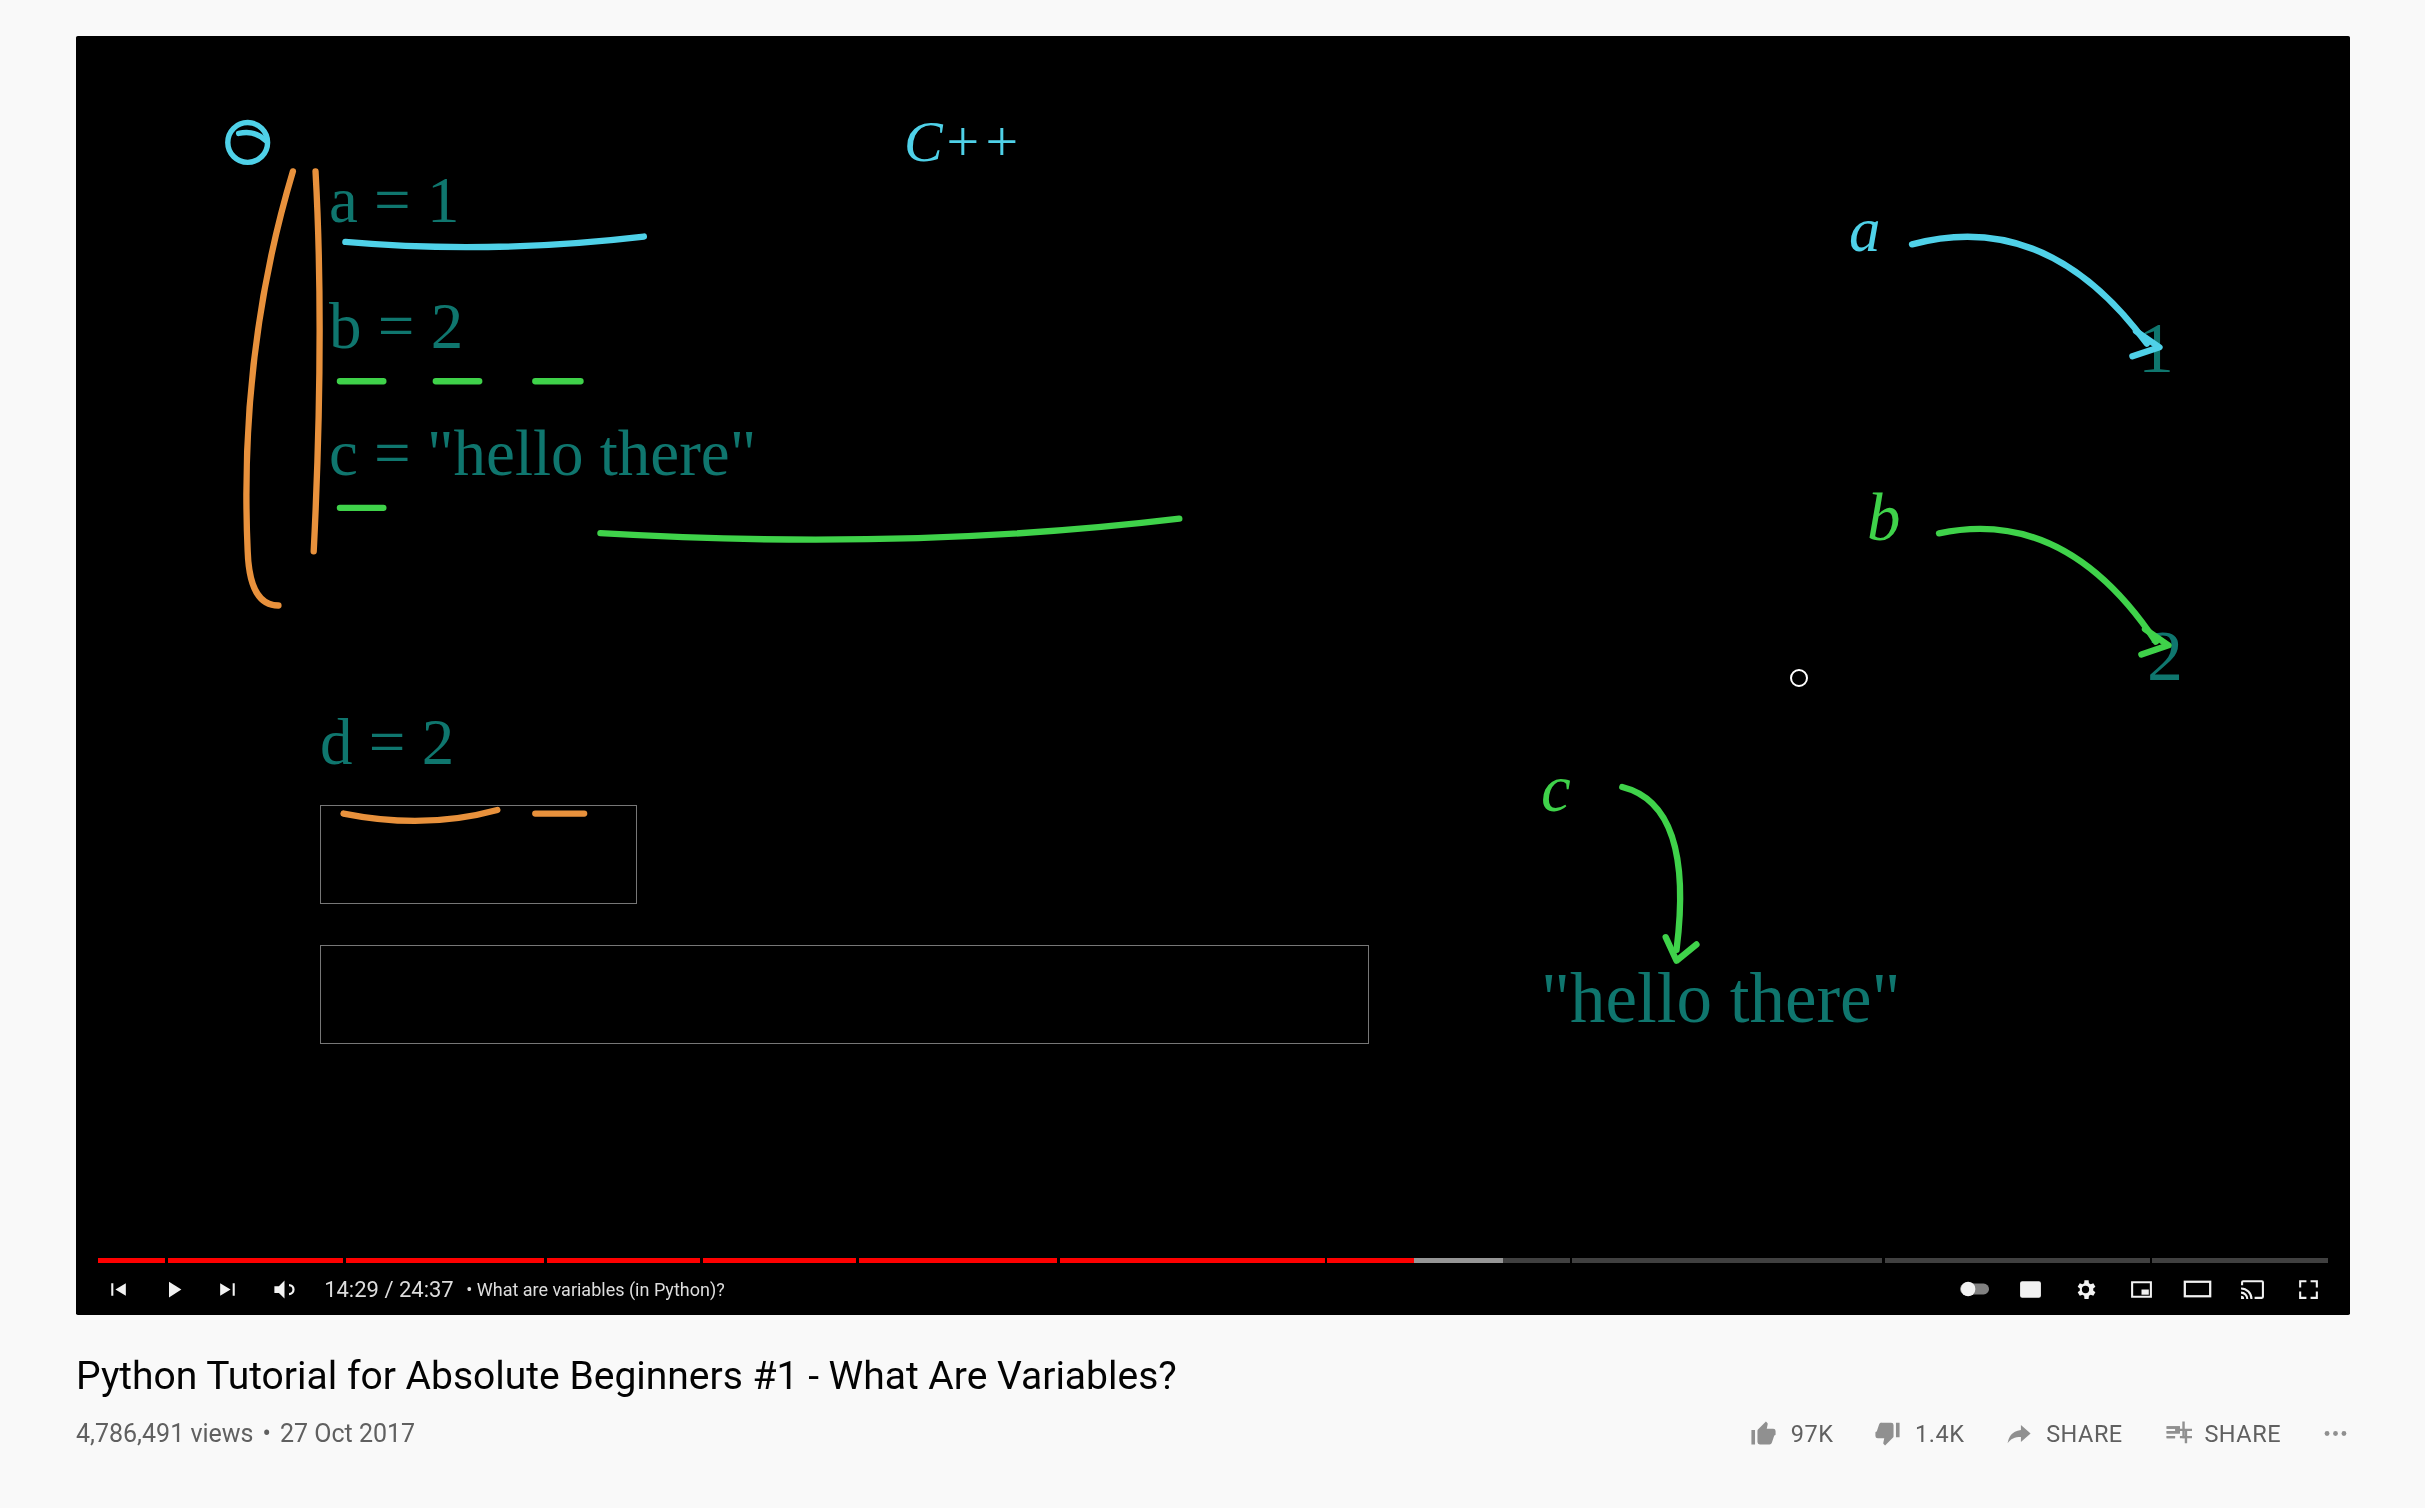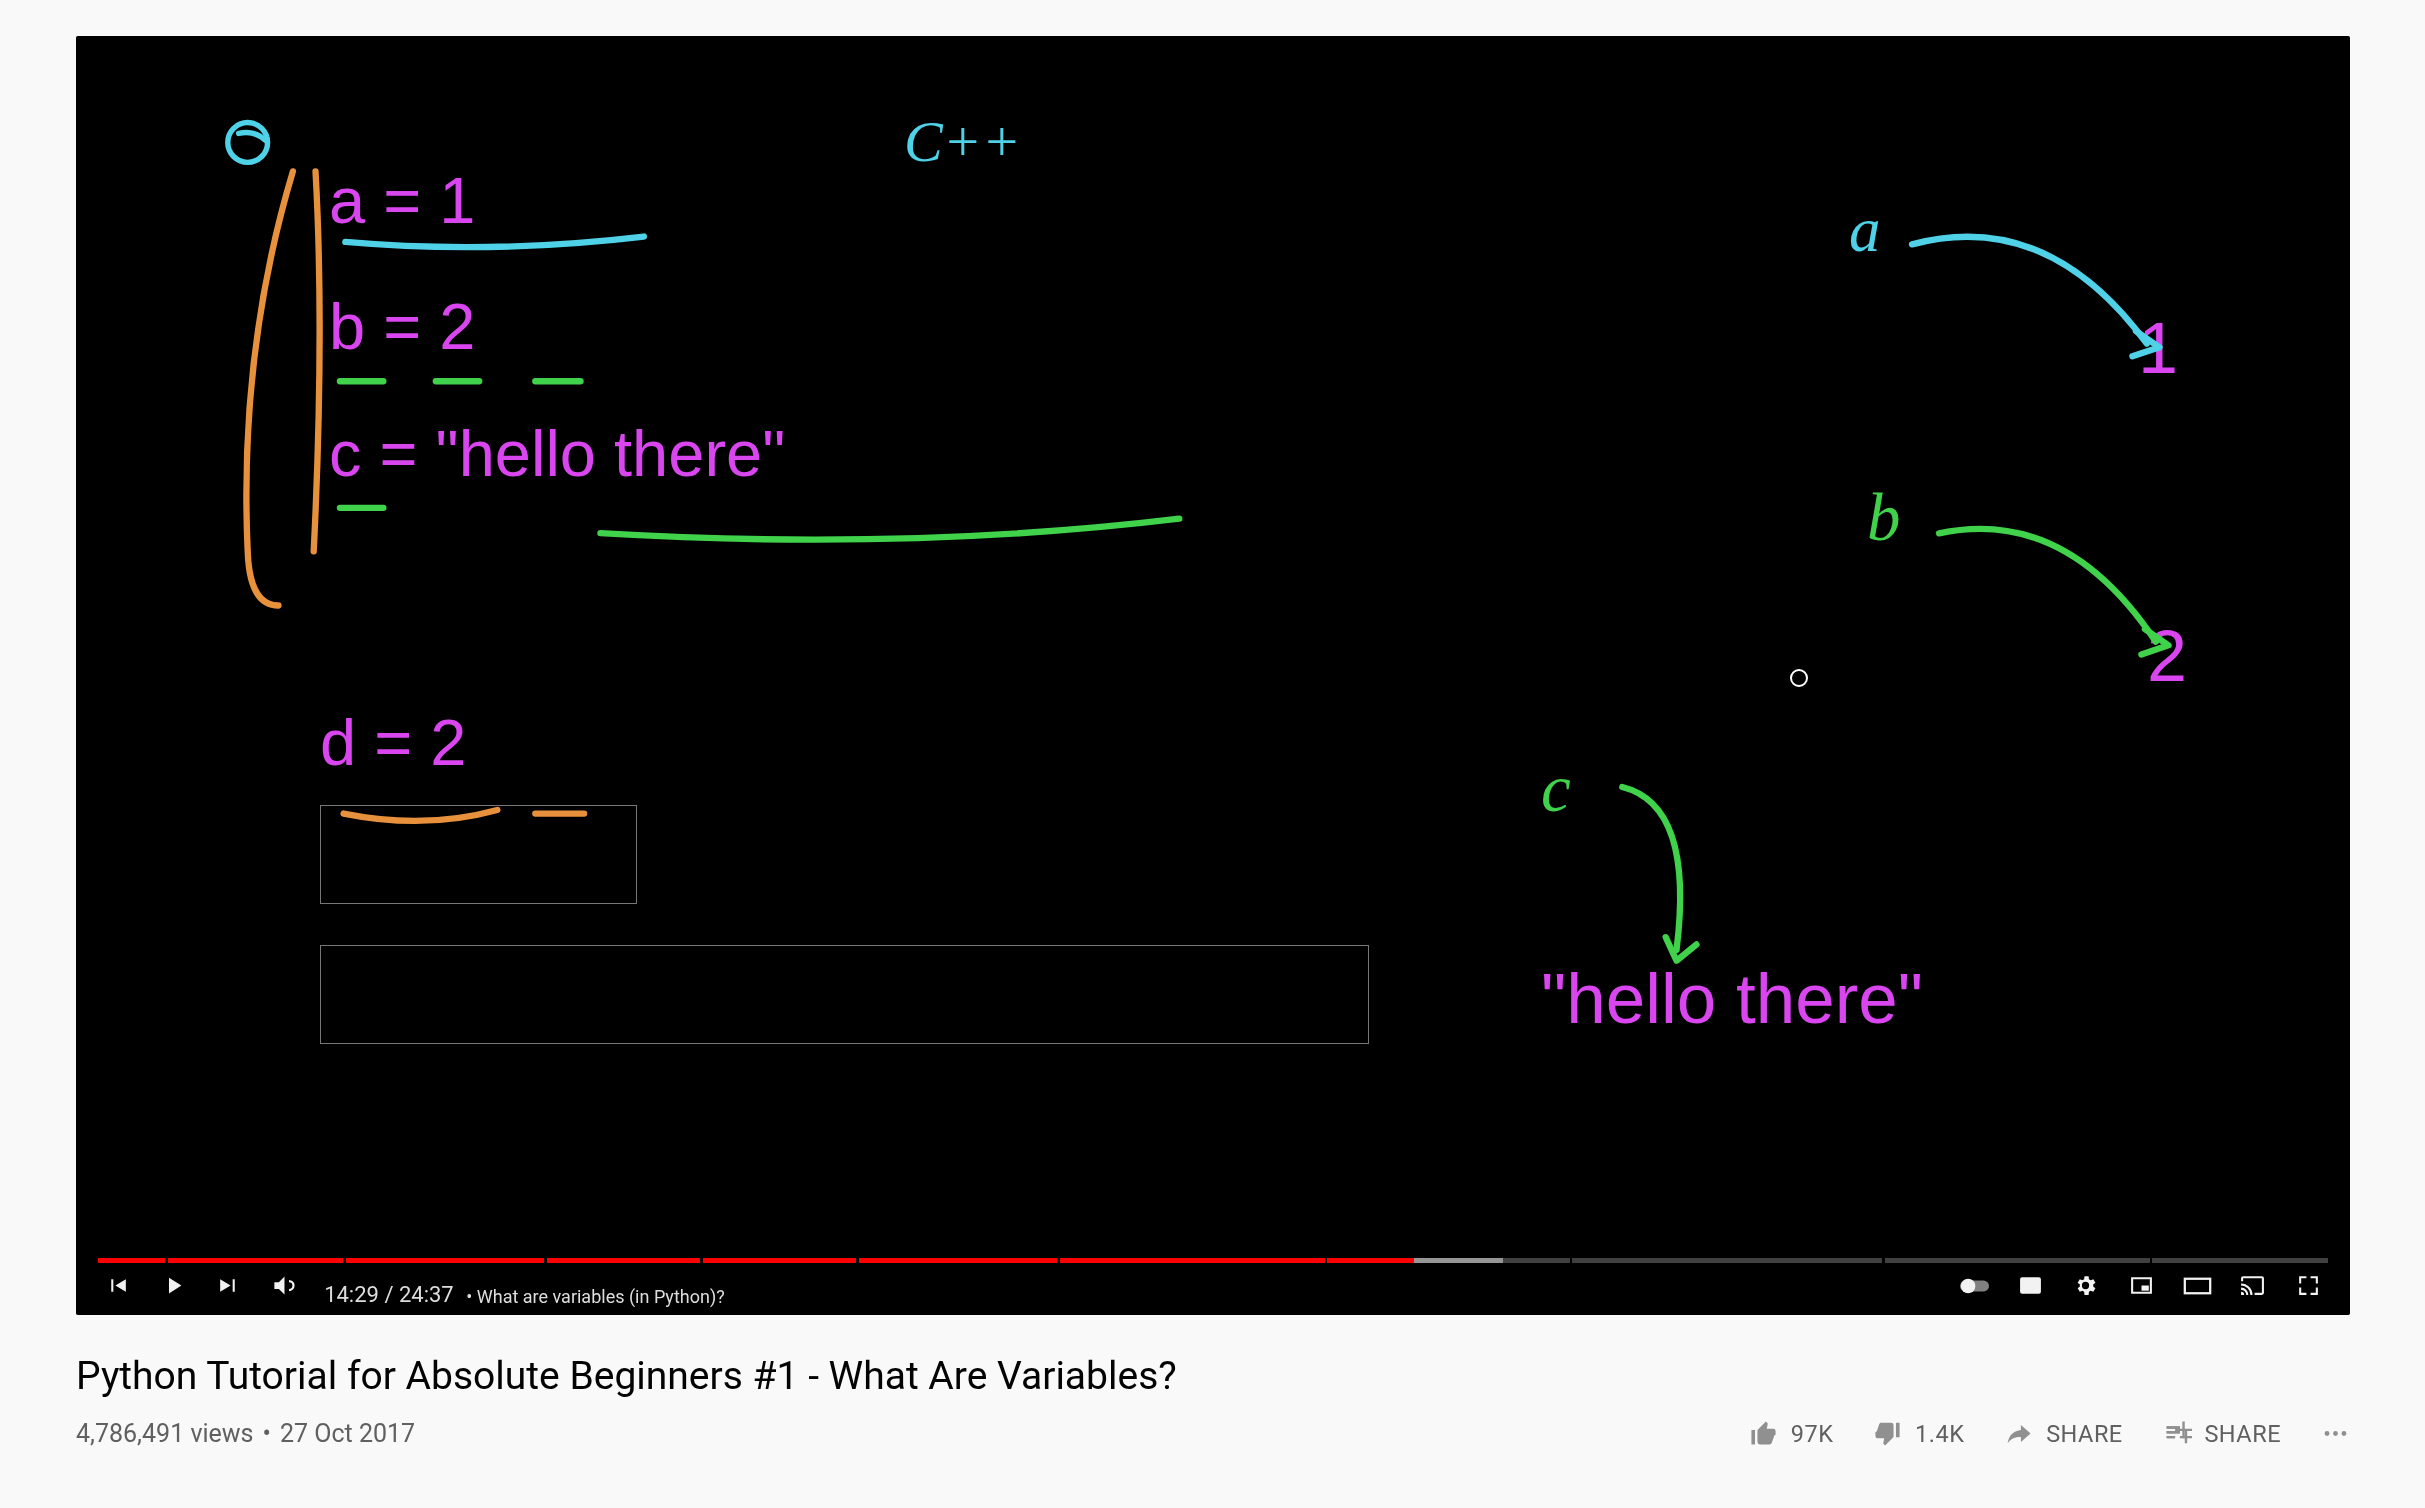--- a/index.html
+++ b/index.html
@@ -9,30 +9,30 @@
     --red:#ff0000;
     --grey-bar:rgba(255,255,255,.25);
     --buf:rgba(255,255,255,.45);
   }
   *{box-sizing:border-box;margin:0;padding:0;font-family:Roboto,Arial,Helvetica,sans-serif}
   body{background:var(--bg);color:var(--text)}
   .page{width:2426px;height:1509px;padding:36px 76px 0 76px}
   
   .player{position:relative;width:2274px;height:1279px;background:#000;border-radius:1.8px;overflow:hidden}
   .content{position:absolute;inset:0}
-  .mono{font-family:Liberation Sans, sans-serif;color:#d946ef;font-size:65px;white-space:pre}
+  .mono{font-family:Liberation Serif, serif;color:#0f766e;font-size:65px;white-space:pre}
   .abs{position:absolute}
   
   .hand{font-family:"Segoe Script","Comic Sans MS",cursive}
   
   .progress{position:absolute;left:22px;right:22px;bottom:52px;height:5.4px;background:var(--grey-bar);cursor:pointer}
   .progress .buffered{position:absolute;left:0;top:0;bottom:0;background:var(--buf);width:63%}
   .progress .played{position:absolute;left:0;top:0;bottom:0;background:var(--red);width:59%}
   
-  .controls{position:absolute;left:0;right:0;bottom:0;height:52px;display:flex;align-items:flex-end;padding:8px 20px;color:#fff;font-size:22px}
+  .controls{position:absolute;left:0;right:0;bottom:0;height:52px;display:flex;align-items:center;padding:8px 20px;color:#fff;font-size:22px}
   .ctl-btn{display:flex;align-items:center;justify-content:center;width:43px;height:43px;margin-right:12.7px;cursor:pointer;opacity:.95}
   .ctl-btn svg{fill:#fff}
   .spacer{flex:1}
   .time{margin-left:5.4px;font-size:22px;color:#ddd}
   .chapter{margin-left:8px;font-size:18px;color:#ddd}
   
   .title{margin-top:38px;font-size:39px;font-weight:400;color:#030303}
   .meta-row{display:flex;align-items:center;margin-top:20px;color:var(--meta);font-size:25px}
   .meta-row .right{margin-left:auto;display:flex;align-items:center;gap:40px}
   .act{display:flex;align-items:center;gap:12.7px;color:var(--meta);font-weight:400;font-size:23.5px;cursor:pointer;letter-spacing:0.5px}

